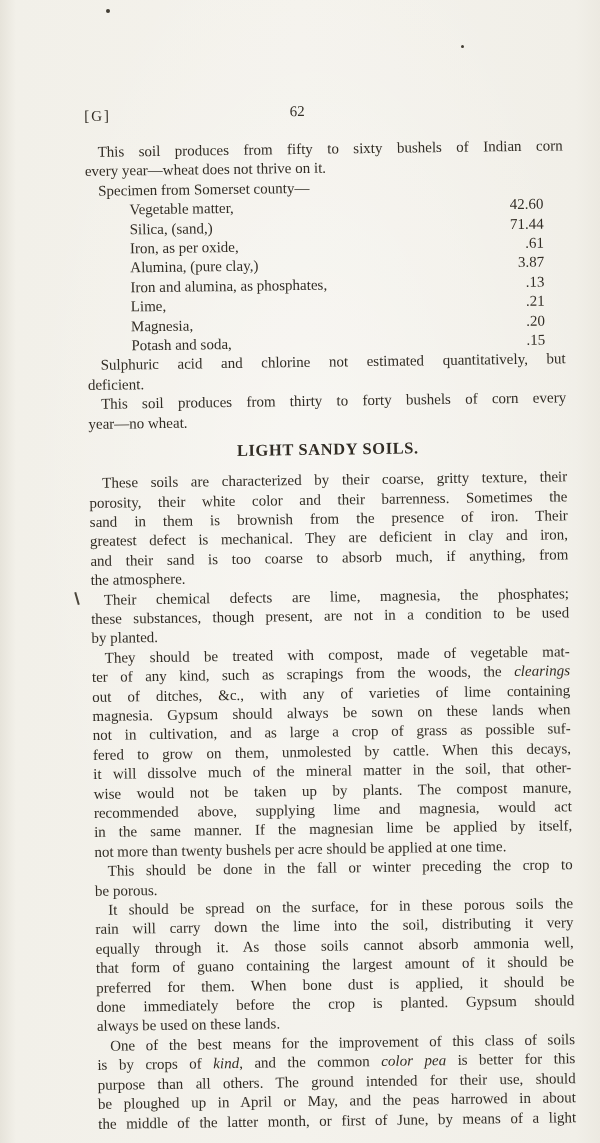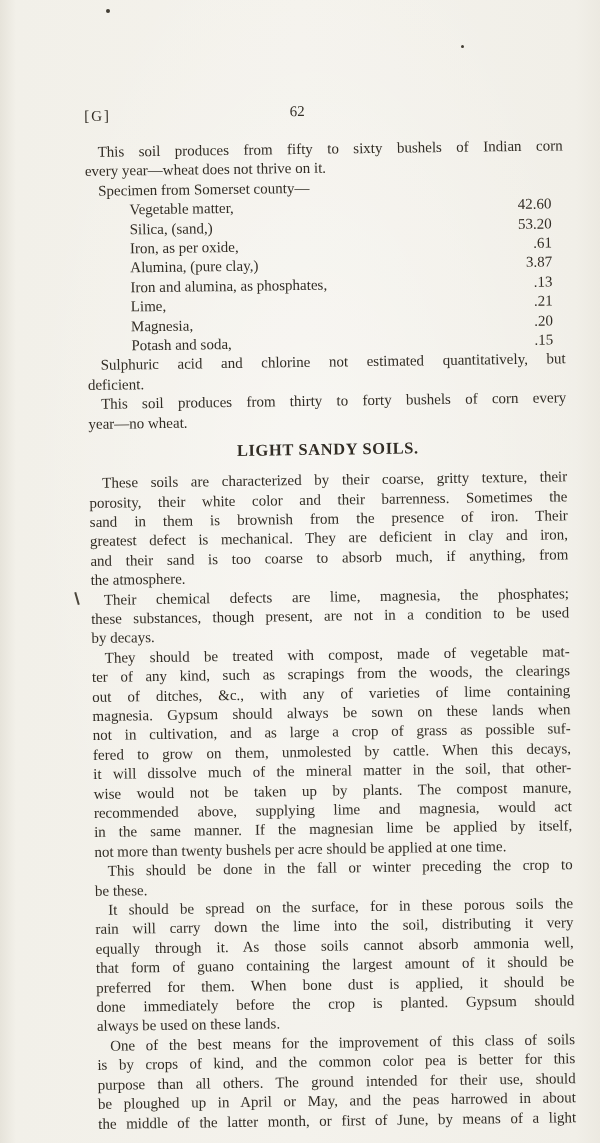--- a/index.html
+++ b/index.html
@@ -53,37 +53,37 @@
   .para { margin: 0; }
   .line {
     font-size: 15px;
     line-height: 19.4px;
     text-align: justify;
     text-align-last: justify;
     white-space: normal;
   }
   .line.last { text-align-last: left; }
   .line.first { text-indent: 13px; }
-  .it { }
+  .it { font-style: italic; }
   .heading {
     text-align: center;
     font-weight: bold;
     font-size: 16.5px;
     letter-spacing: 0.6px;
     line-height: 20px;
     margin: 9px 0 11px 0;
   }
   .spec-table { margin: 0; }
   .spec-row {
     display: flex;
     font-size: 15px;
     line-height: 19.4px;
   }
   .spec-label { padding-left: 44px; }
-  .spec-value { margin-left: auto; margin-right: 12px; }
+  .spec-value { margin-left: auto; margin-right: 20px; }
   .speck {
     position: absolute;
     background: #423d33;
     border-radius: 50%;
   }
   .speck-1 { left: 106px; top: 9px; width: 4px; height: 4px; }
   .speck-2 { left: 461px; top: 45px; width: 3px; height: 3px; }
   .mark-stroke {
     position: absolute;
     left: 76px;
@@ -115,21 +115,21 @@
         <div class="para">
           <div class="line last first"><span class="">Specimen from Somerset county—</span></div>
         </div>
         <div class="spec-table">
           <div class="spec-row">
             <span class="spec-label">Vegetable matter,</span>
             <span class="spec-value">42.60</span>
           </div>
           <div class="spec-row">
             <span class="spec-label">Silica, (sand,)</span>
-            <span class="spec-value">53.20</span>
+            <span class="spec-value">71.44</span>
           </div>
           <div class="spec-row">
             <span class="spec-label">Iron, as per oxide,</span>
             <span class="spec-value">.61</span>
           </div>
           <div class="spec-row">
             <span class="spec-label">Alumina, (pure clay,)</span>
             <span class="spec-value">3.87</span>
           </div>
           <div class="spec-row">
@@ -162,38 +162,38 @@
           <div class="line first"><span class="">These soils are characterized by their coarse, gritty texture, their</span></div>
           <div class="line"><span class="">porosity, their white color and their barrenness. Sometimes the</span></div>
           <div class="line"><span class="">sand in them is brownish from the presence of iron. Their</span></div>
           <div class="line"><span class="">greatest defect is mechanical. They are deficient in clay and iron,</span></div>
           <div class="line"><span class="">and their sand is too coarse to absorb much, if anything, from</span></div>
           <div class="line last"><span class="">the atmosphere.</span></div>
         </div>
         <div class="para">
           <div class="line first"><span class="">Their chemical defects are lime, magnesia, the phosphates;</span></div>
           <div class="line"><span class="">these substances, though present, are not in a condition to be used</span></div>
-          <div class="line last"><span class="">by decays.</span></div>
+          <div class="line last"><span class="">by planted.</span></div>
         </div>
         <div class="para">
           <div class="line first"><span class="">They should be treated with compost, made of vegetable mat-</span></div>
           <div class="line"><span class="">ter of any kind, such as scrapings from the woods, the </span><span class="it">clearings</span></div>
           <div class="line"><span class="">out of ditches, &amp;c., with any of varieties of lime containing</span></div>
           <div class="line"><span class="">magnesia. Gypsum should always be sown on these lands when</span></div>
           <div class="line"><span class="">not in cultivation, and as large a crop of grass as possible suf-</span></div>
           <div class="line"><span class="">fered to grow on them, unmolested by cattle. When this decays,</span></div>
           <div class="line"><span class="">it will dissolve much of the mineral matter in the soil, that other-</span></div>
           <div class="line"><span class="">wise would not be taken up by plants. The compost manure,</span></div>
           <div class="line"><span class="">recommended above, supplying lime and magnesia, would act</span></div>
           <div class="line"><span class="">in the same manner. If the magnesian lime be applied by itself,</span></div>
           <div class="line last"><span class="">not more than twenty bushels per acre should be applied at one time.</span></div>
         </div>
         <div class="para">
           <div class="line first"><span class="">This should be done in the fall or winter preceding the crop to</span></div>
-          <div class="line last"><span class="">be these.</span></div>
+          <div class="line last"><span class="">be porous.</span></div>
         </div>
         <div class="para">
           <div class="line first"><span class="">It should be spread on the surface, for in these porous soils the</span></div>
           <div class="line"><span class="">rain will carry down the lime into the soil, distributing it very</span></div>
           <div class="line"><span class="">equally through it. As those soils cannot absorb ammonia well,</span></div>
           <div class="line"><span class="">that form of guano containing the largest amount of it should be</span></div>
           <div class="line"><span class="">preferred for them. When bone dust is applied, it should be</span></div>
           <div class="line"><span class="">done immediately before the crop is planted. Gypsum should</span></div>
           <div class="line last"><span class="">always be used on these lands.</span></div>
         </div>

